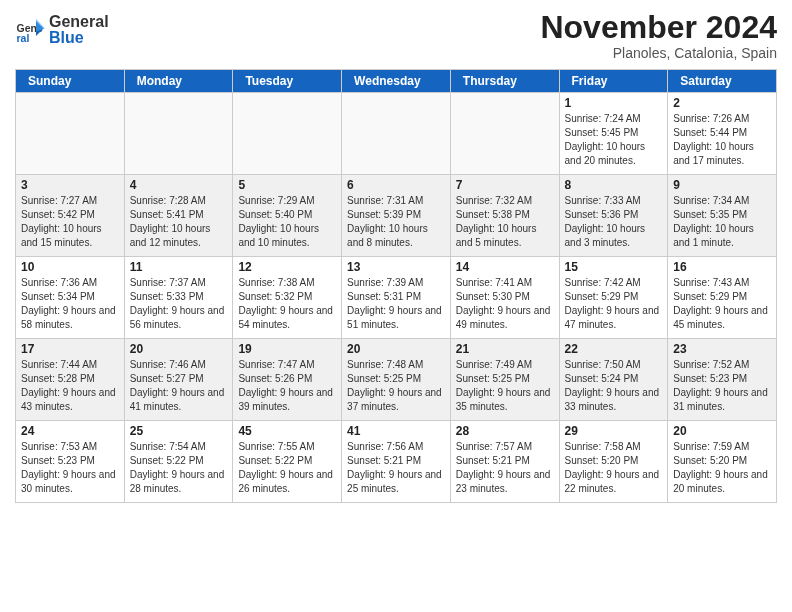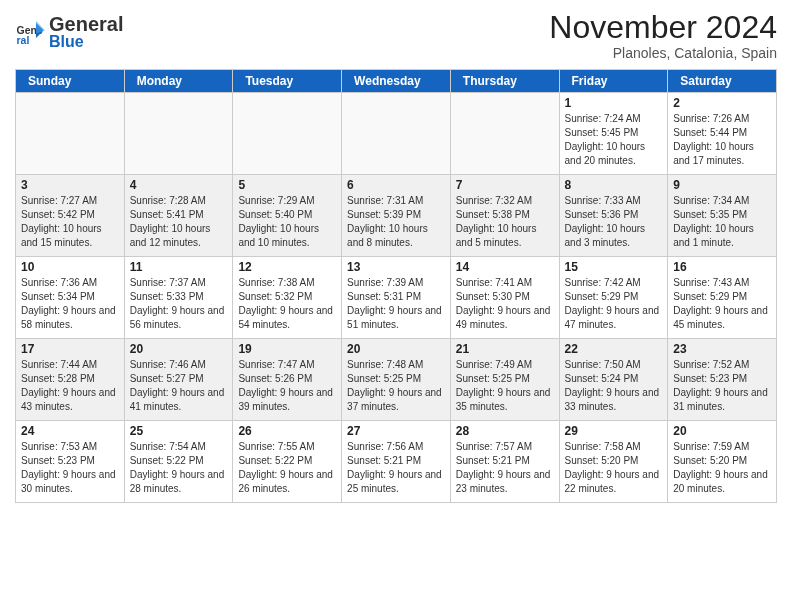--- a/index.html
+++ b/index.html
@@ -26,33 +26,33 @@
       margin-top: 4px;
     }
     .logo-text {
       display: flex;
       flex-direction: column;
       font-size: 18px;
       font-weight: bold;
       color: #1a1a1a;
       line-height: 1;
     }
-    .logo-general { color: #333; font-size: 20px; }
+    .logo-general { color: #333; font-size: 16px; }
     .logo-blue { color: #1565c0; font-size: 16px; }
     .logo-icon {
       width: 30px;
       height: 30px;
       margin-right: 4px;
     }
     .title-block {
       text-align: right;
     }
     .month-title {
       font-size: 32px;
-      font-weight: normal;
+      font-weight: bold;
       color: #222;
       line-height: 1.1;
     }
     .location {
       font-size: 14px;
       color: #555;
     }
     .calendar {
       width: 100%;
       border-collapse: collapse;
@@ -245,25 +245,25 @@
         <tr class="row-white">
           <td>
             <span class="day-num">24</span>
             <div class="day-info">Sunrise: 7:53 AM<br>Sunset: 5:23 PM<br>Daylight: 9 hours and 30 minutes.</div>
           </td>
           <td>
             <span class="day-num">25</span>
             <div class="day-info">Sunrise: 7:54 AM<br>Sunset: 5:22 PM<br>Daylight: 9 hours and 28 minutes.</div>
           </td>
           <td>
-            <span class="day-num">26</span>
+            <span class="day-num">45</span>
             <div class="day-info">Sunrise: 7:55 AM<br>Sunset: 5:22 PM<br>Daylight: 9 hours and 26 minutes.</div>
           </td>
           <td>
-            <span class="day-num">27</span>
+            <span class="day-num">41</span>
             <div class="day-info">Sunrise: 7:56 AM<br>Sunset: 5:21 PM<br>Daylight: 9 hours and 25 minutes.</div>
           </td>
           <td>
             <span class="day-num">28</span>
             <div class="day-info">Sunrise: 7:57 AM<br>Sunset: 5:21 PM<br>Daylight: 9 hours and 23 minutes.</div>
           </td>
           <td>
             <span class="day-num">29</span>
             <div class="day-info">Sunrise: 7:58 AM<br>Sunset: 5:20 PM<br>Daylight: 9 hours and 22 minutes.</div>
           </td>

